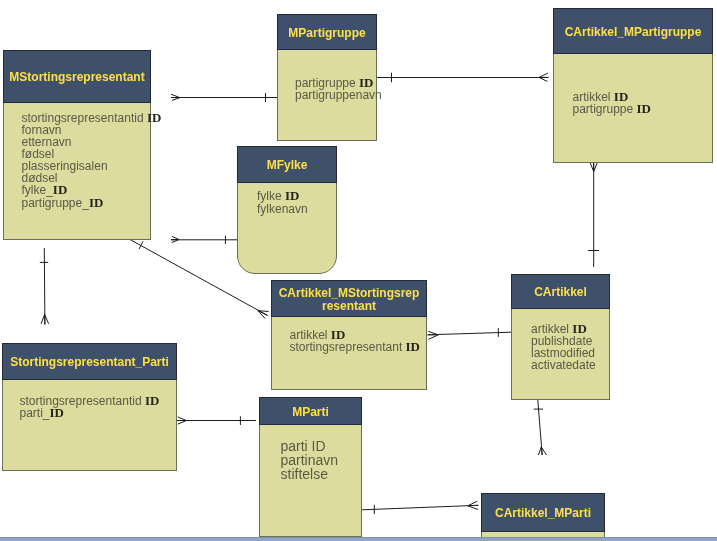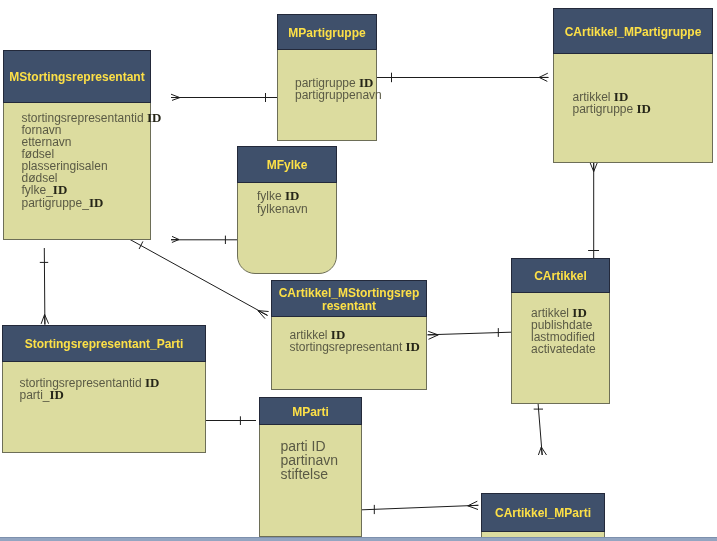--- a/index.html
+++ b/index.html
@@ -142,33 +142,33 @@
   <div class="hdr" style="height:37px;">
     <span class="t">CArtikkel_MStortingsrep
 resentant</span>
   </div>
   <div class="attrs" style="top:47.5px;left:5.5px;line-height:11.8px;">
     <div class="row"><span>artikkel</span> <b>ID</b></div>
     <div class="row"><span>stortingsrepresentant</span> <b>ID</b></div>
   </div>
 </div>
 
-<div class="entity" style="left:511px;top:258px;width:99px;height:146px;">
+<div class="entity" style="left:511px;top:274px;width:99px;height:126px;">
   <div class="hdr" style="height:35px;">
     <span class="t">CArtikkel</span>
   </div>
   <div class="attrs" style="top:48.4px;left:7px;line-height:11.8px;">
     <div class="row"><span>artikkel</span> <b>ID</b></div>
     <div class="row"><span>publishdate</span></div>
     <div class="row"><span>lastmodified</span></div>
     <div class="row"><span>activatedate</span></div>
   </div>
 </div>
 
-<div class="entity" style="left:2px;top:325px;width:204px;height:128px;">
+<div class="entity" style="left:2px;top:343px;width:175px;height:128px;">
   <div class="hdr" style="height:37px;">
     <span class="t">Stortingsrepresentant_Parti</span>
   </div>
   <div class="attrs" style="top:50.5px;left:4.5px;line-height:12.5px;">
     <div class="row"><span>stortingsrepresentantid</span> <b>ID</b></div>
     <div class="row"><span>parti_</span><b>ID</b></div>
   </div>
 </div>
 
 <div class="entity" style="left:259px;top:397px;width:103px;height:140px;">

